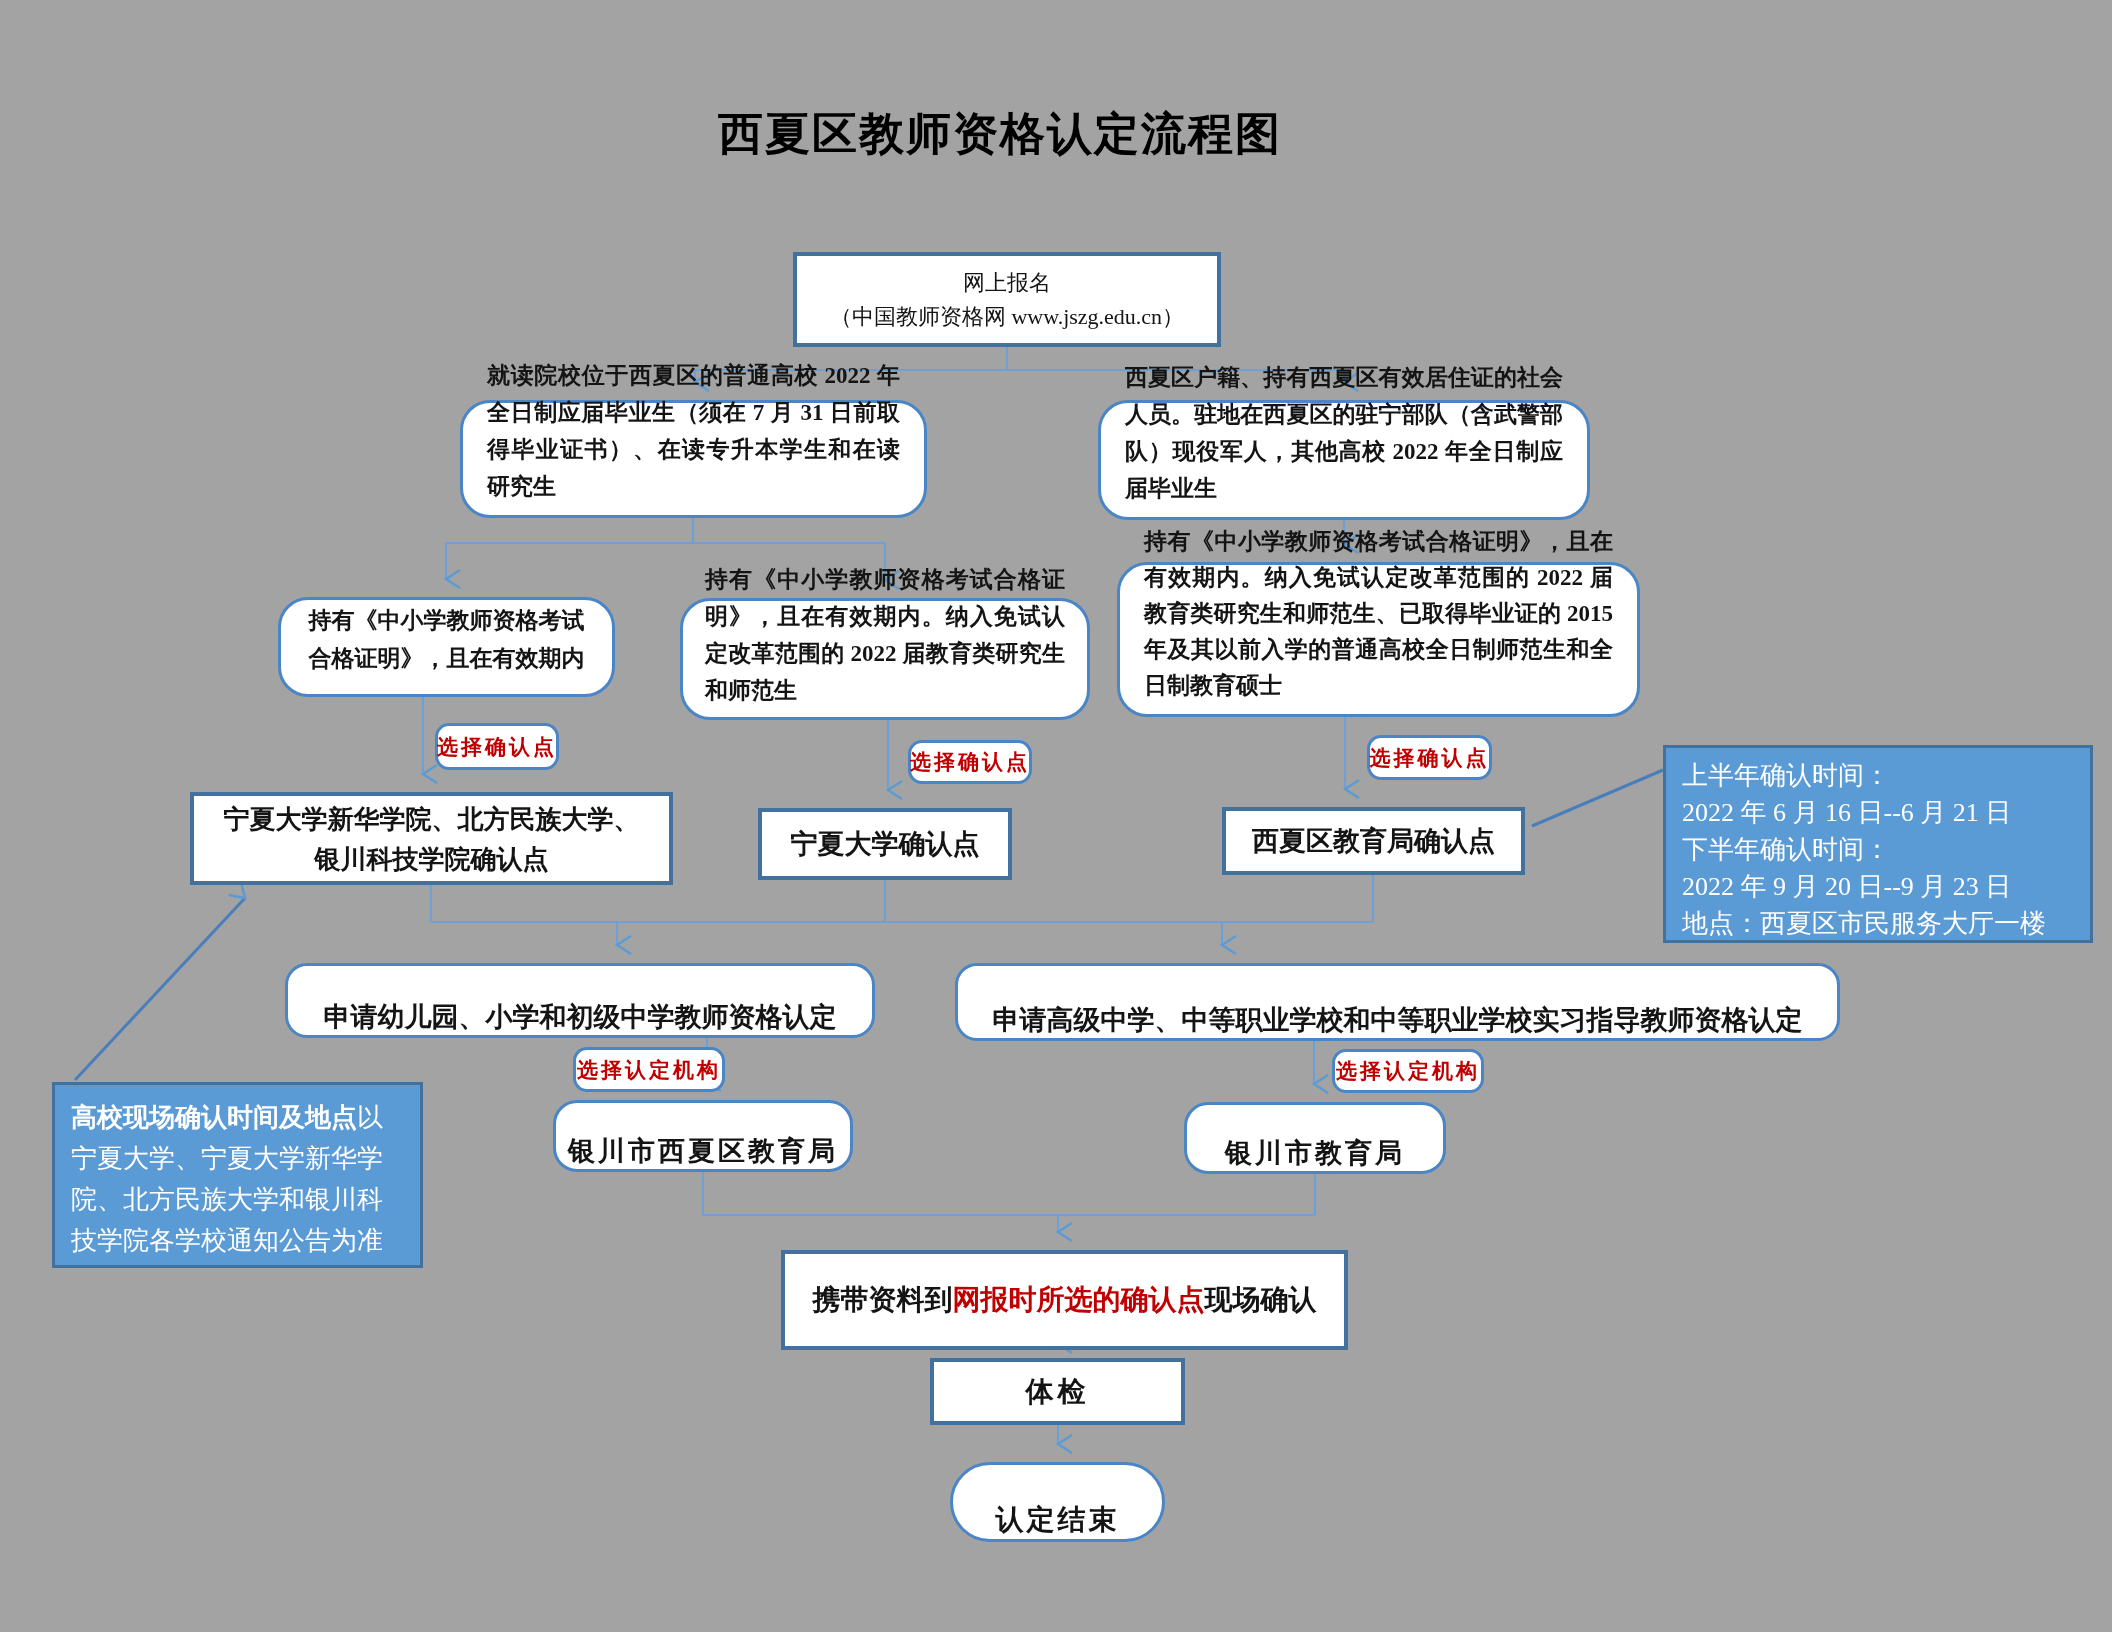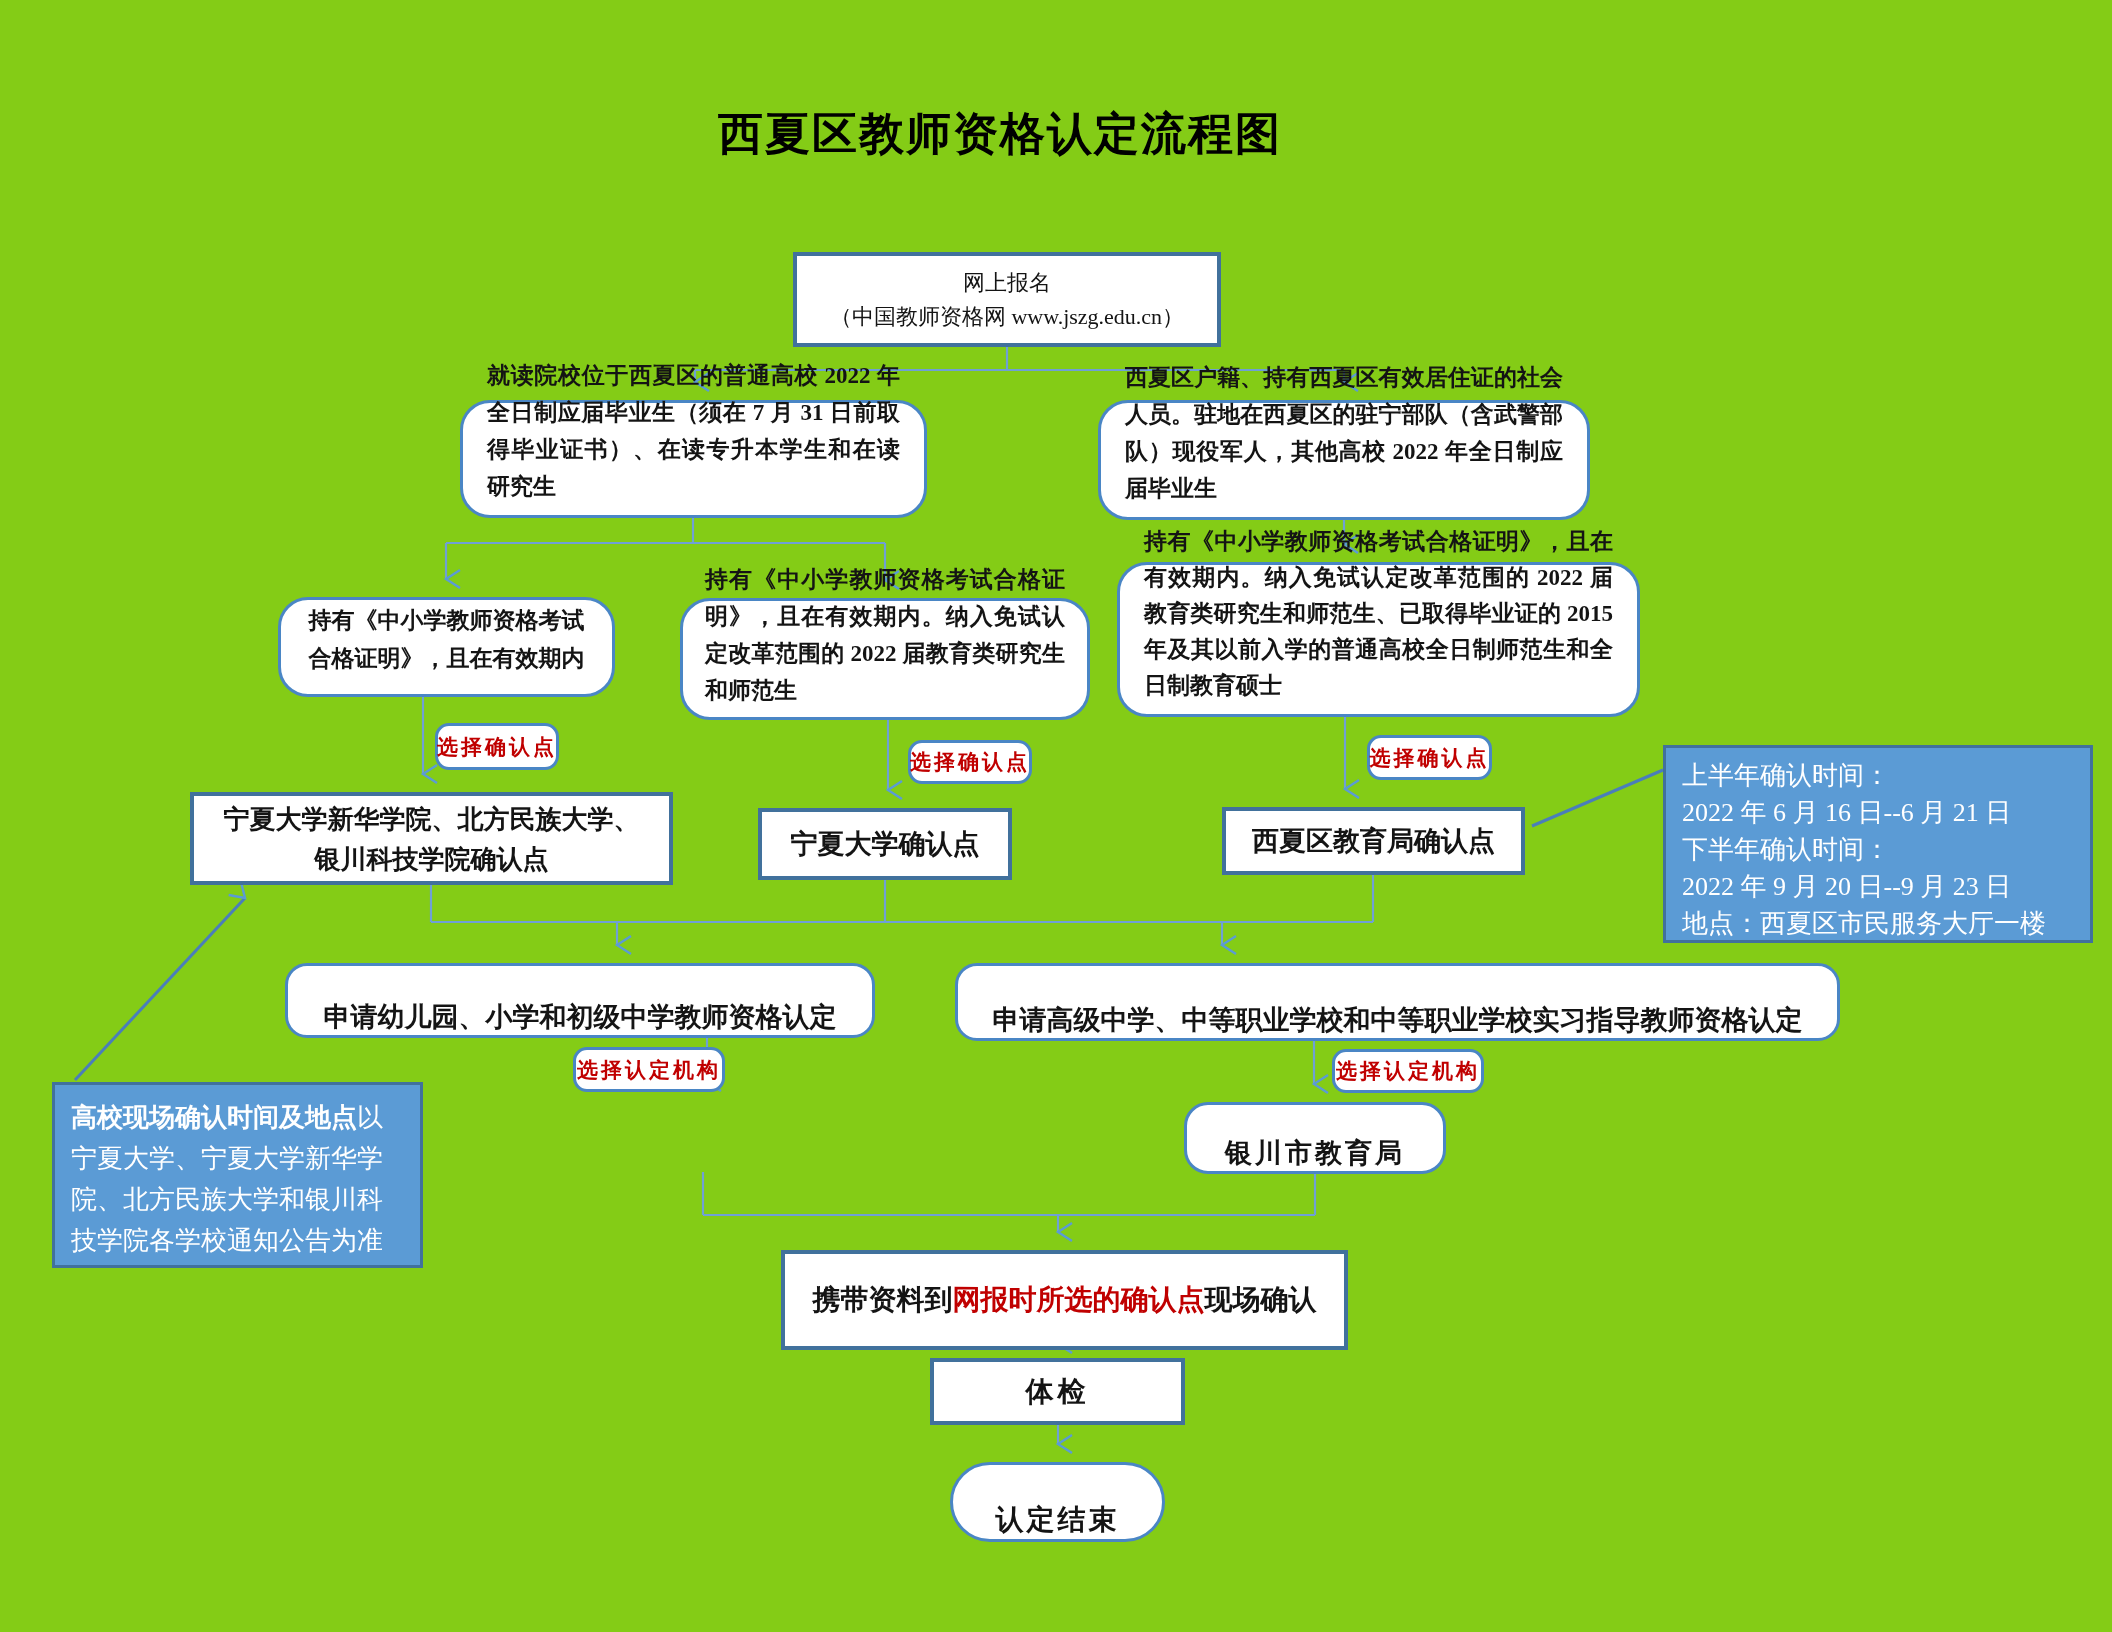--- a/index.html
+++ b/index.html
@@ -5,21 +5,21 @@
   :root{
     --accent:#5B9BD5;
     --line:#6FA0D5;
     --dark-border:#41719C;
     --round-border:#4a86c5;
     --red:#C00000;
     --fill-blue:#5B9BD5;
   }
   html,body{margin:0;padding:0;background:#ffffff;}
   #canvas{
-    position:relative;width:2112px;height:1632px;background:#84cc16;overflow:hidden;
+    position:relative;width:2112px;height:1632px;background:#a3a3a3;overflow:hidden;
     font-family:"Liberation Serif",serif;color:#111;
   }
   #connectors{position:absolute;left:0;top:0;width:2112px;height:1632px;}
   .abs{position:absolute;box-sizing:border-box;}
   .title{
     left:640px;top:104px;width:720px;text-align:center;
     font-family:"Liberation Serif",serif;font-weight:bold;font-size:45px;letter-spacing:2px;color:#000;
   }
   .rect-node{
     border:4px solid var(--dark-border);background:#fff;
@@ -134,20 +134,21 @@
     <div>2022 年 9 月 20 日--9 月 23 日</div>
     <div>地点：西夏区市民服务大厅一楼</div>
   </div>
 
   <div class="abs round-node" style="left:955px;top:963px;width:885px;height:78px;border-radius:22px;font-family:'Liberation Sans',sans-serif;font-size:27px;">申请高级中学、中等职业学校和中等职业学校实习指导教师资格认定</div>
   <div class="abs round-node" style="left:285px;top:963px;width:590px;height:75px;border-radius:22px;font-family:'Liberation Sans',sans-serif;font-size:27px;">申请幼儿园、小学和初级中学教师资格认定</div>
 
   <div class="abs edge-label" style="left:573px;top:1047px;width:152px;height:45px;">选择认定机构</div>
   <div class="abs edge-label" style="left:1332px;top:1049px;width:152px;height:44px;">选择认定机构</div>
 
+  <div class="abs round-node" style="left:553px;top:1100px;width:300px;height:72px;border-radius:24px;font-family:'Liberation Sans',sans-serif;font-size:27px;letter-spacing:3px;">银川市西夏区教育局</div>
   <div class="abs round-node" style="left:1184px;top:1102px;width:262px;height:72px;border-radius:24px;font-family:'Liberation Sans',sans-serif;font-size:27px;letter-spacing:3px;">银川市教育局</div>
 
   <div class="abs callout" style="left:52px;top:1082px;width:371px;height:186px;padding:12px 16px;font-size:26px;line-height:41px;">
     <span style="font-weight:bold;">高校现场确认时间及地点</span><span>以宁夏大学、宁夏大学新华学院、北方民族大学和银川科技学院各学校通知公告为准</span>
   </div>
 
   <div class="abs rect-node" style="left:781px;top:1250px;width:567px;height:100px;font-size:28px;flex-direction:row;">
     <span>携带资料到</span>
       <span class="hl-red">网报时所选的确认点</span>
       <span>现场确认</span>

